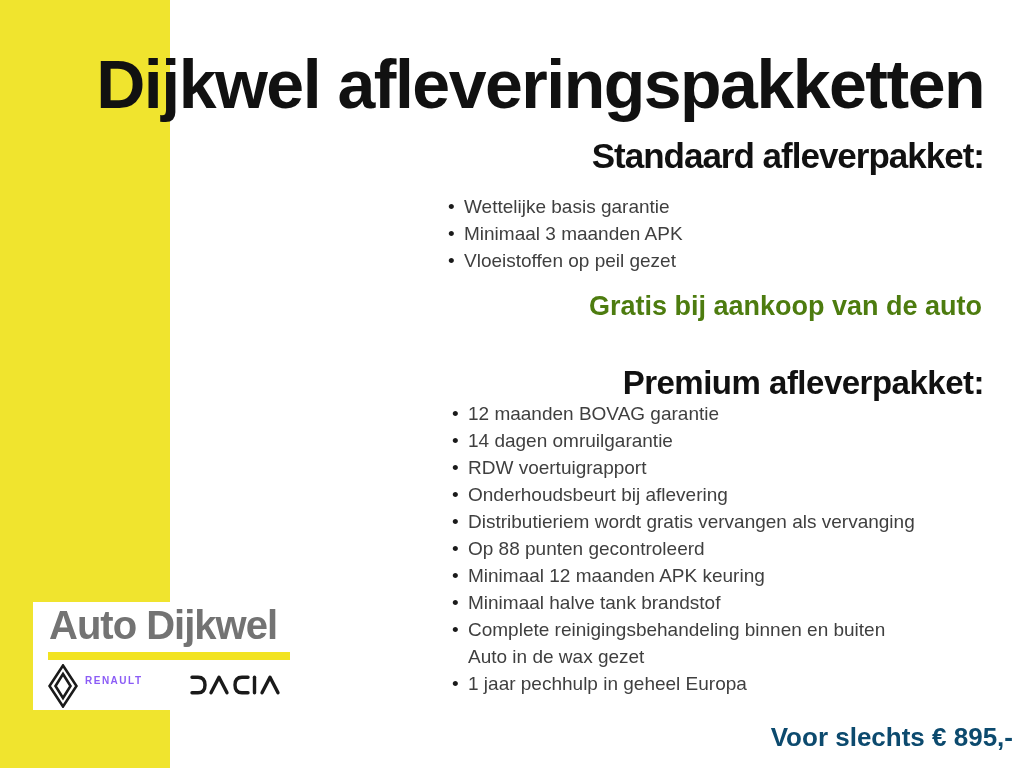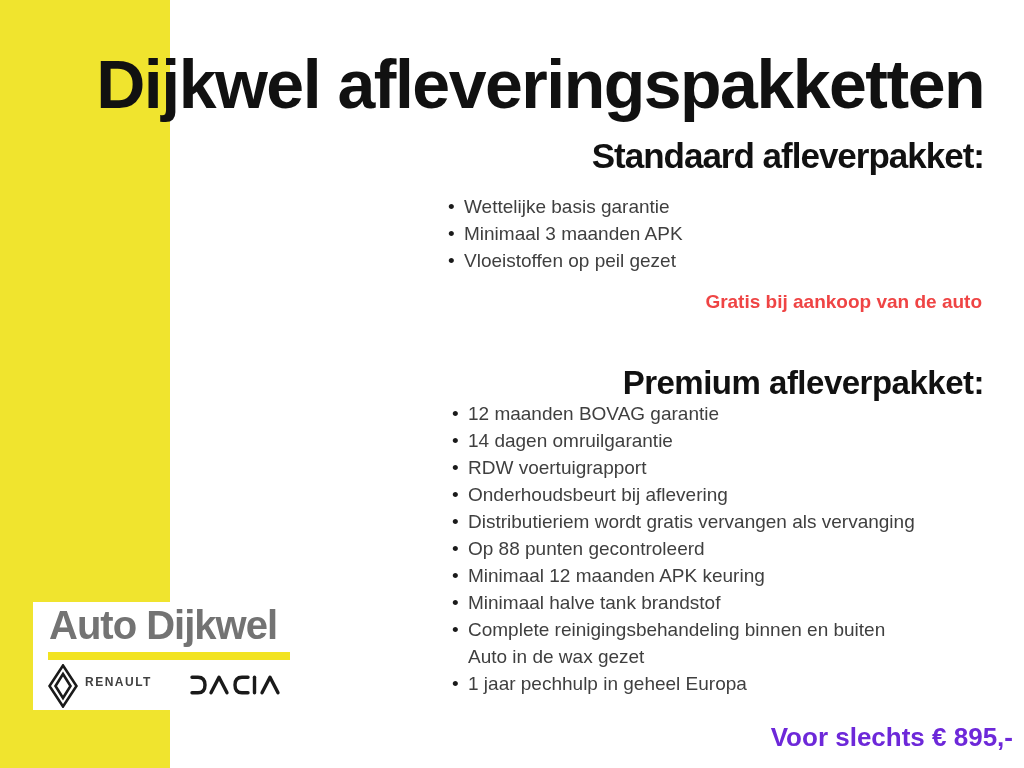--- a/index.html
+++ b/index.html
@@ -30,44 +30,44 @@
   }
   .list-standard { left:448px; top:193px; }
   .list-premium  { left:452px; top:400px; }
   ul.bullets li { position:relative; padding-left:16px; white-space:nowrap; }
   ul.bullets li .bullet-dot {
     position:absolute; left:0; top:0; color:#1a1a1a; font-size:19px;
   }
   ul.bullets li .cont { display:block; white-space:nowrap; }
   .note-gratis {
     position:absolute; top:291px; right:42px;
-    font-size:19px; font-weight:bold; color:#ef4444; white-space:nowrap;
+    font-size:27px; font-weight:bold; color:#4d7c0f; white-space:nowrap;
   }
   .price-note {
     position:absolute; top:722px; right:11px;
-    font-size:26px; font-weight:bold; color:#6d28d9; white-space:nowrap;
+    font-size:26px; font-weight:bold; color:#0c4a6e; white-space:nowrap;
   }
   .logo-box {
     position:absolute; left:33px; top:602px; width:262px; height:108px;
     background:#ffffff; z-index:2;
   }
   .logo-name {
     position:absolute; left:16px; top:1px;
     font-size:40px; font-weight:bold; letter-spacing:-1px;
     color:#737373; white-space:nowrap;
   }
   .logo-underline {
     position:absolute; left:15px; top:50px; width:242px; height:8px;
     background:#F2E321;
   }
   .renault-diamond { position:absolute; left:15px; top:62px; }
   .renault-text {
     position:absolute; left:52px; top:73px;
-    font-size:12px; font-weight:bold; letter-spacing:1.5px;
-    color:#404040; white-space:nowrap;
+    font-size:10px; font-weight:bold; letter-spacing:1.5px;
+    color:#8b5cf6; white-space:nowrap;
   }
   .dacia-logo { position:absolute; left:157px; top:72px; }
 </style>
 </head>
 <body>
 
 <div class="stripe"></div>
 
 <div class="title">Dijkwel afleveringspakketten</div>
 

